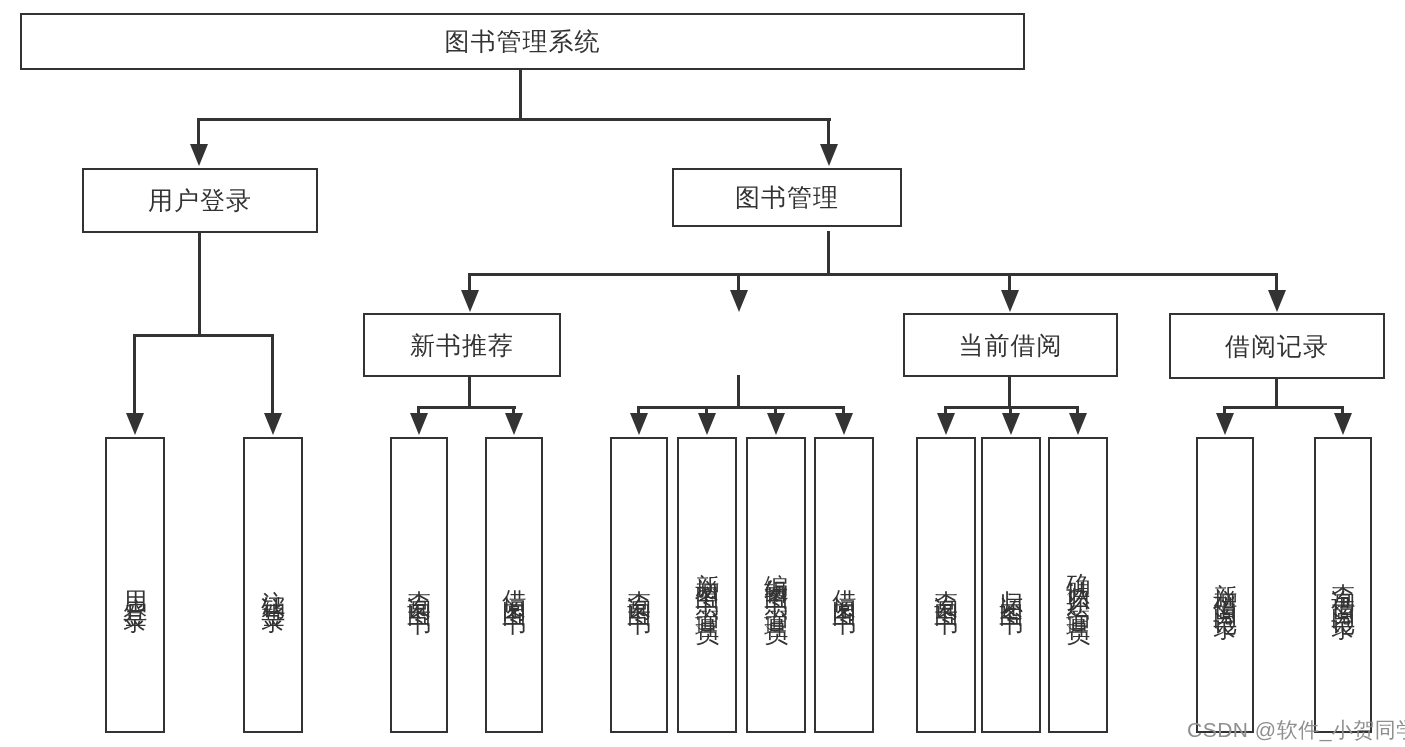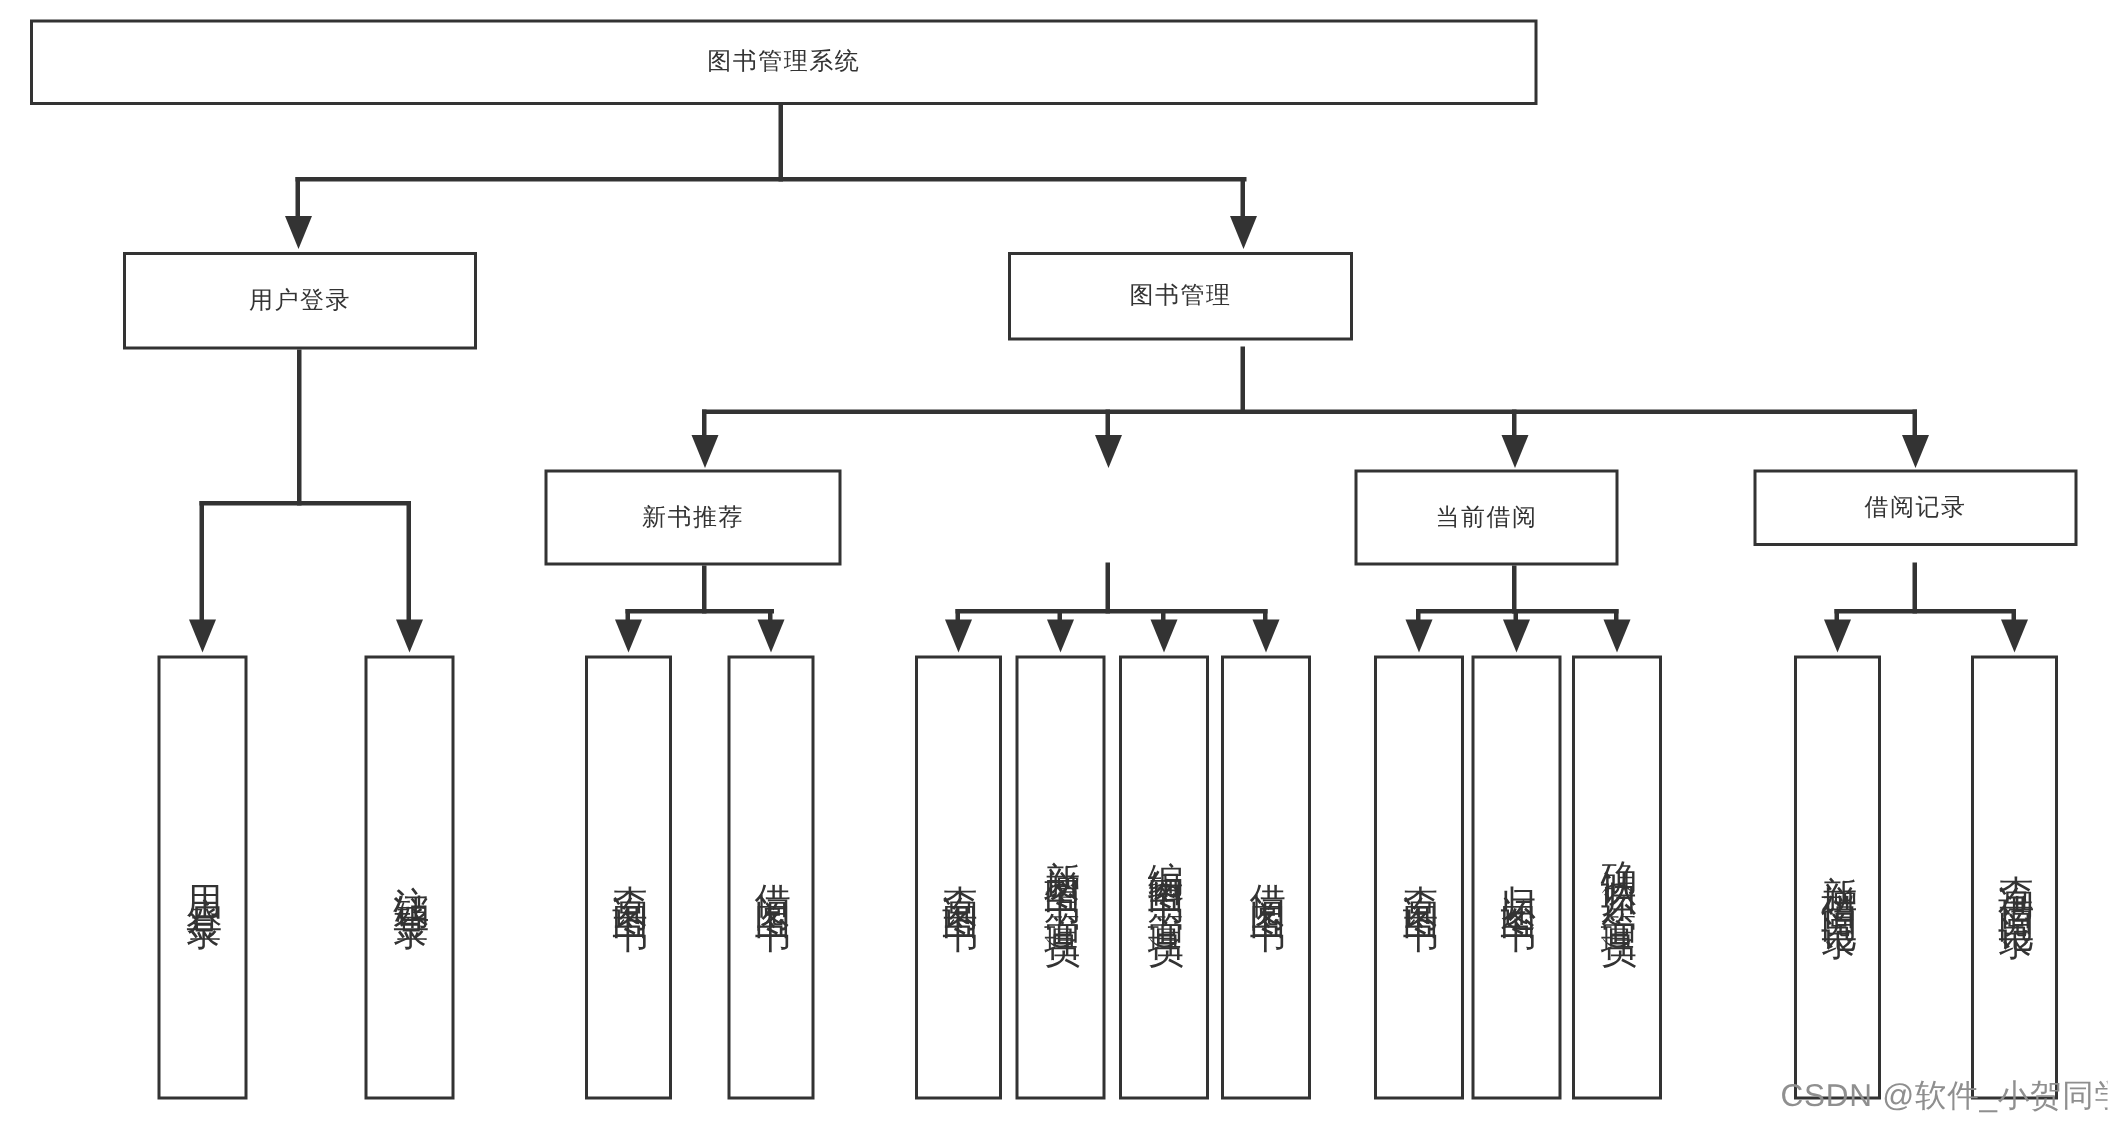--- a/index.html
+++ b/index.html
@@ -26,21 +26,21 @@
     box-sizing:border-box;
     border:2px solid var(--line);
     background:var(--box-fill);
     display:flex;
     align-items:center;
     justify-content:center;
     color:var(--text);
     z-index:2;
   }
   .node.h span{
-    font-size:16px;
+    font-size:25px;
     letter-spacing:1px;
     white-space:nowrap;
   }
   .leaf .vtext{
     writing-mode:vertical-rl;
     text-orientation:mixed;
     font-size:24px;
     letter-spacing:7px;
     line-height:1.1;
   }
@@ -141,24 +141,24 @@
   <div class="node h" style="left:82px;top:168px;width:236px;height:65px">
     <span>用户登录</span>
   </div>
   <div class="node h" style="left:672px;top:168px;width:230px;height:59px">
     <span>图书管理</span>
   </div>
 
   <div class="node h" style="left:363px;top:313px;width:198px;height:64px">
     <span>新书推荐</span>
   </div>
-  <div class="node h" style="left:903px;top:313px;width:176px;height:64px">
+  <div class="node h" style="left:903px;top:313px;width:215px;height:64px">
     <span>当前借阅</span>
   </div>
-  <div class="node h" style="left:1169px;top:313px;width:216px;height:51px">
+  <div class="node h" style="left:1169px;top:313px;width:216px;height:66px">
     <span>借阅记录</span>
   </div>
 
   <div class="node leaf" style="left:105px;top:437px;width:60px;height:296px">
     <span class="vtext">用户登录</span>
   </div>
   <div class="node leaf" style="left:243px;top:437px;width:60px;height:296px">
     <span class="vtext">注销登录</span>
   </div>
 

